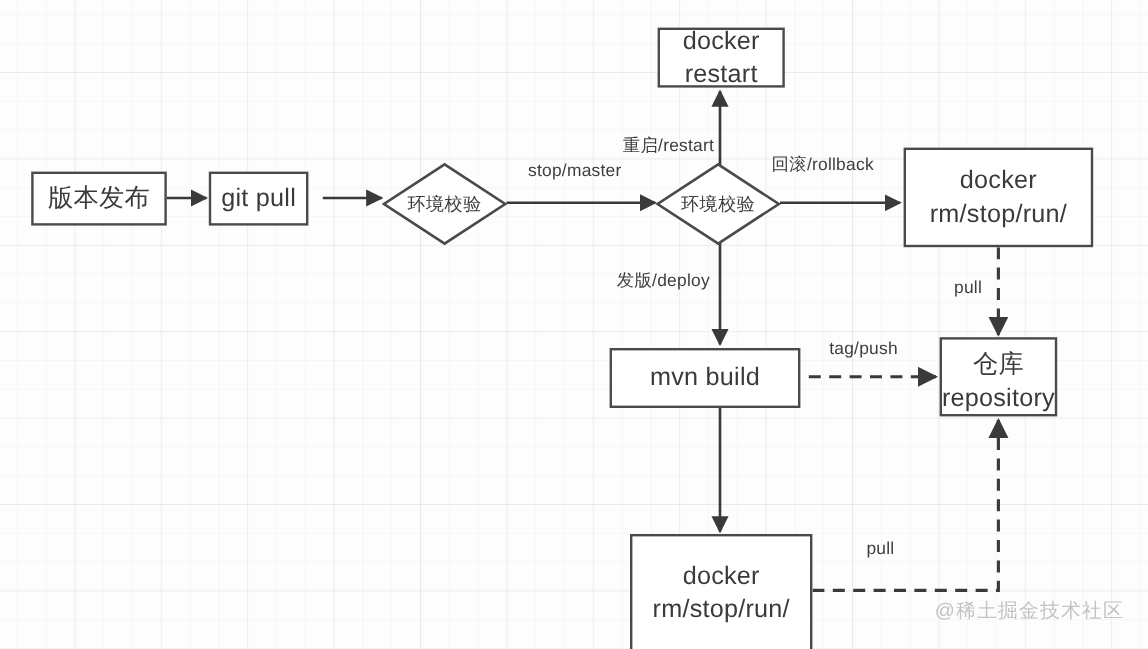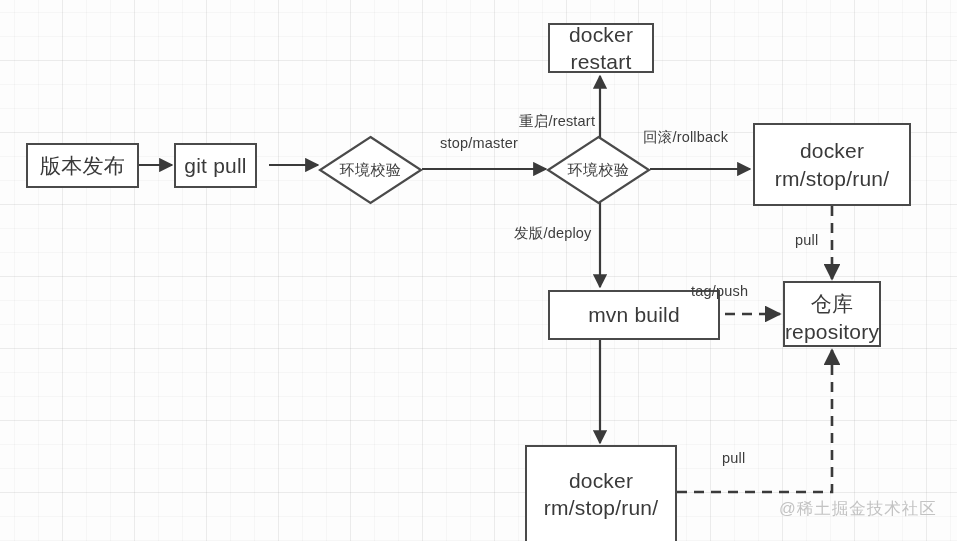--- a/index.html
+++ b/index.html
@@ -153,21 +153,21 @@
   <div class="node box" style="left:548px; top:23px; width:106px; height:50px;">
     <span class="label-inner">docker
 restart</span>
   </div>
 
   <div class="node box" style="left:753px; top:123px; width:158px; height:83px;">
     <span class="label-inner">docker
 rm/stop/run/</span>
   </div>
 
-  <div class="node box" style="left:548px; top:290px; width:172px; height:50px;">
+  <div class="node box" style="left:508px; top:290px; width:159px; height:50px;">
     <span class="label-inner">mvn  build</span>
   </div>
 
   <div class="node box" style="left:783px; top:281px; width:98px; height:66px;align-items:flex-end;">
     <span class="label-inner">仓库
 repository</span>
   </div>
 
   <div class="node box" style="left:525px; top:445px; width:152px; height:98px;">
     <span class="label-inner">docker

